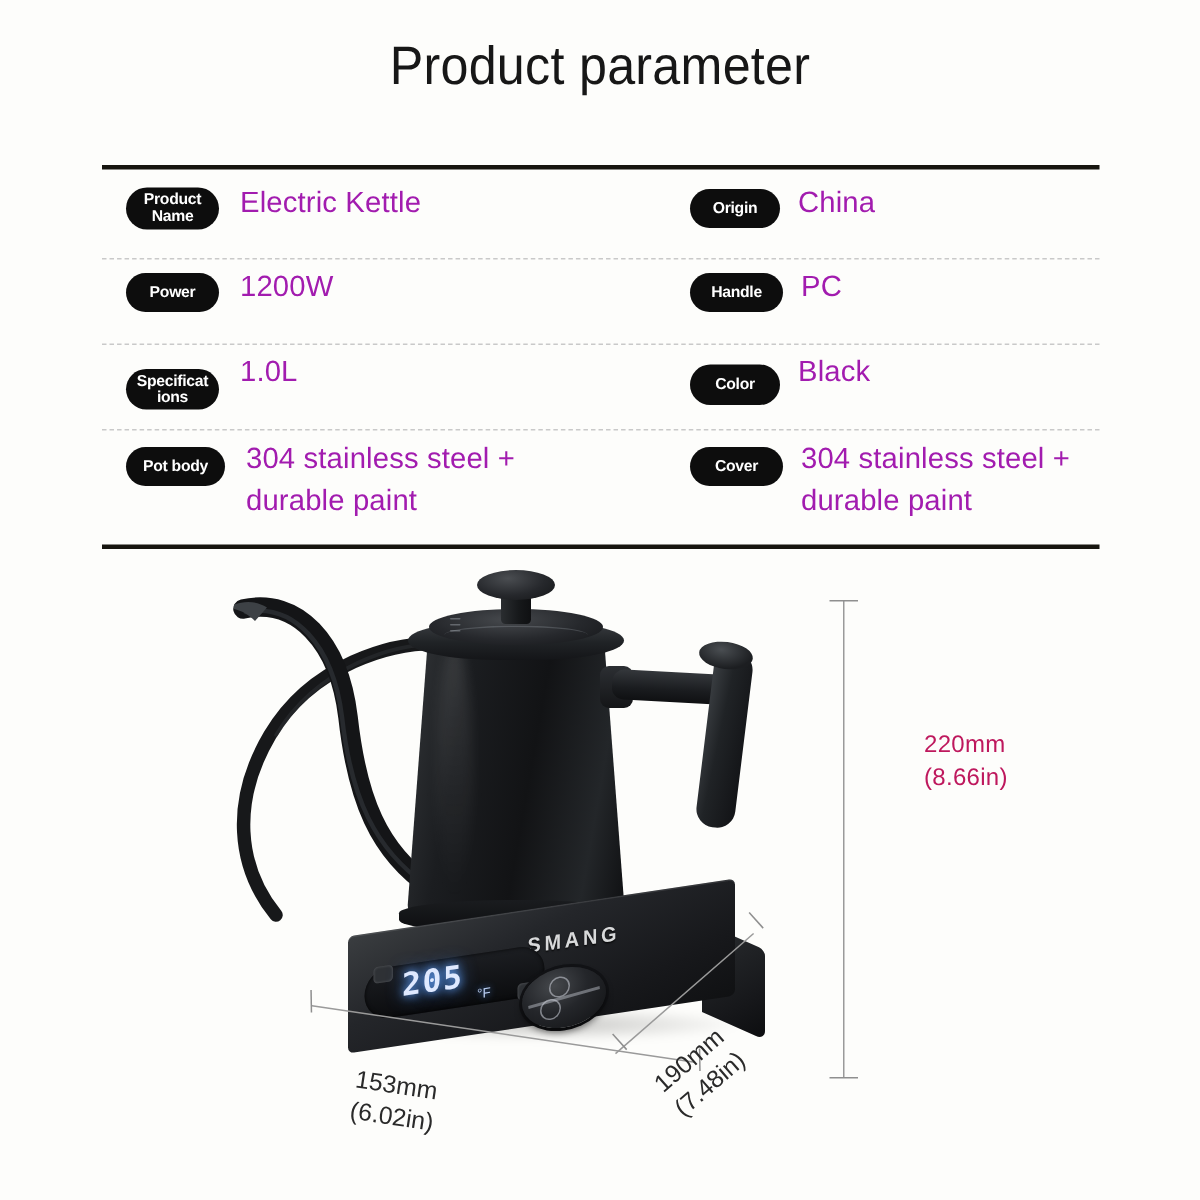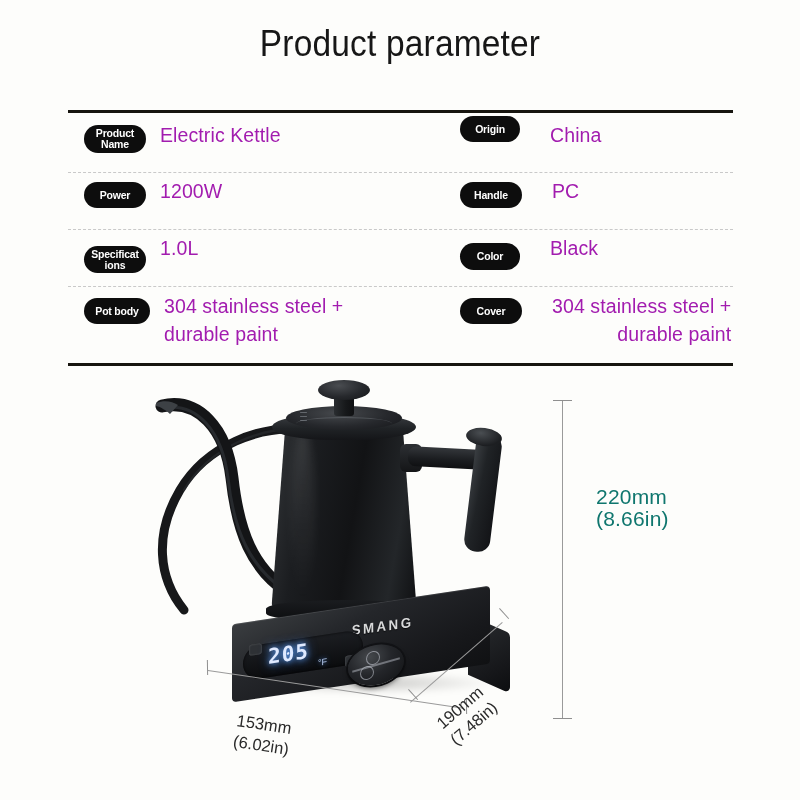--- a/index.html
+++ b/index.html
@@ -47,30 +47,30 @@
     display:flex;align-items:center;justify-content:center;text-align:center;
     font-size:10.5px;line-height:10.5px;font-weight:700;letter-spacing:-.2px;
     box-sizing:border-box;overflow:hidden;white-space:pre-line;
     font-family:"Liberation Sans","DejaVu Sans",sans-serif;
   }
   .pill.two-line{line-height:11px;}
   .pill.w-name  {width:62px;height:28px;margin-top:9px;}
   .pill.w-power {width:62px;height:26px;margin-top:10px;text-align:right;}
   .pill.w-spec  {width:62px;height:27px;margin-top:17px;}
   .pill.w-pot   {width:66px;height:26px;margin-top:12px;}
-  .pill.w-origin{width:60px;height:26px;}
+  .pill.w-origin{width:60px;height:26px;margin-top:10px;}
   .pill.w-handle{width:62px;height:26px;margin-top:10px;}
   .pill.w-color {width:60px;height:27px;margin-top:14px;}
   .pill.w-cover {width:62px;height:26px;margin-top:12px;}
 
   .val{
     margin-left:14px;font-size:19.5px;line-height:28px;color:#a21caf;
     font-weight:400;letter-spacing:.1px;padding-top:5px;white-space:pre-line;
   }
-  .cell.right .val{margin-left:30px;text-align:right;}
+  .cell.right .val{margin-left:12px;}
   .row.r4 .val{padding-top:6px;}
 
   
   .photo{position:absolute;left:0;top:372px;width:800px;height:428px;}
 
   
   .base-top{
     position:absolute;left:232px;top:233px;width:258px;height:78px;
     background:linear-gradient(160deg,#3a3d40 0%,#24262a 35%,#17181b 75%,#101113 100%);
     transform:skewY(-8.5deg);border-radius:4px;
@@ -218,22 +218,22 @@
   .spout{position:absolute;left:140px;top:14px;width:200px;height:230px;}
   .cord{position:absolute;left:110px;top:40px;width:210px;height:210px;}
 
   
   .dim-line{position:absolute;background:#9a9a9a;}
   .v-line{left:562px;top:28px;width:1.3px;height:318px;}
   .v-cap{position:absolute;left:553px;width:19px;height:1.3px;background:#8f8f8f;}
   .v-cap.t{top:28px;}
   .v-cap.b{top:346px;}
   .dim-v-label{
-    position:absolute;left:596px;top:114px;font-size:21px;line-height:22px;
-    color:#0f766e;letter-spacing:.2px;
+    position:absolute;left:616px;top:114px;font-size:16px;line-height:22px;
+    color:#be185d;letter-spacing:.2px;
   }
 
   .w-line{
     position:absolute;left:208px;top:298px;width:258px;height:1.3px;
     background:#9a9a9a;transform:rotate(8.4deg);transform-origin:0 0;
   }
   .w-cap1{position:absolute;left:207px;top:288px;width:1.3px;height:15px;background:#8f8f8f;transform:rotate(-1deg);}
   .w-cap2{position:absolute;left:466px;top:327px;width:1.3px;height:15px;background:#8f8f8f;transform:rotate(-1deg);}
   .dim-w-label{
     position:absolute;left:238px;top:338px;font-size:16.5px;line-height:21px;

